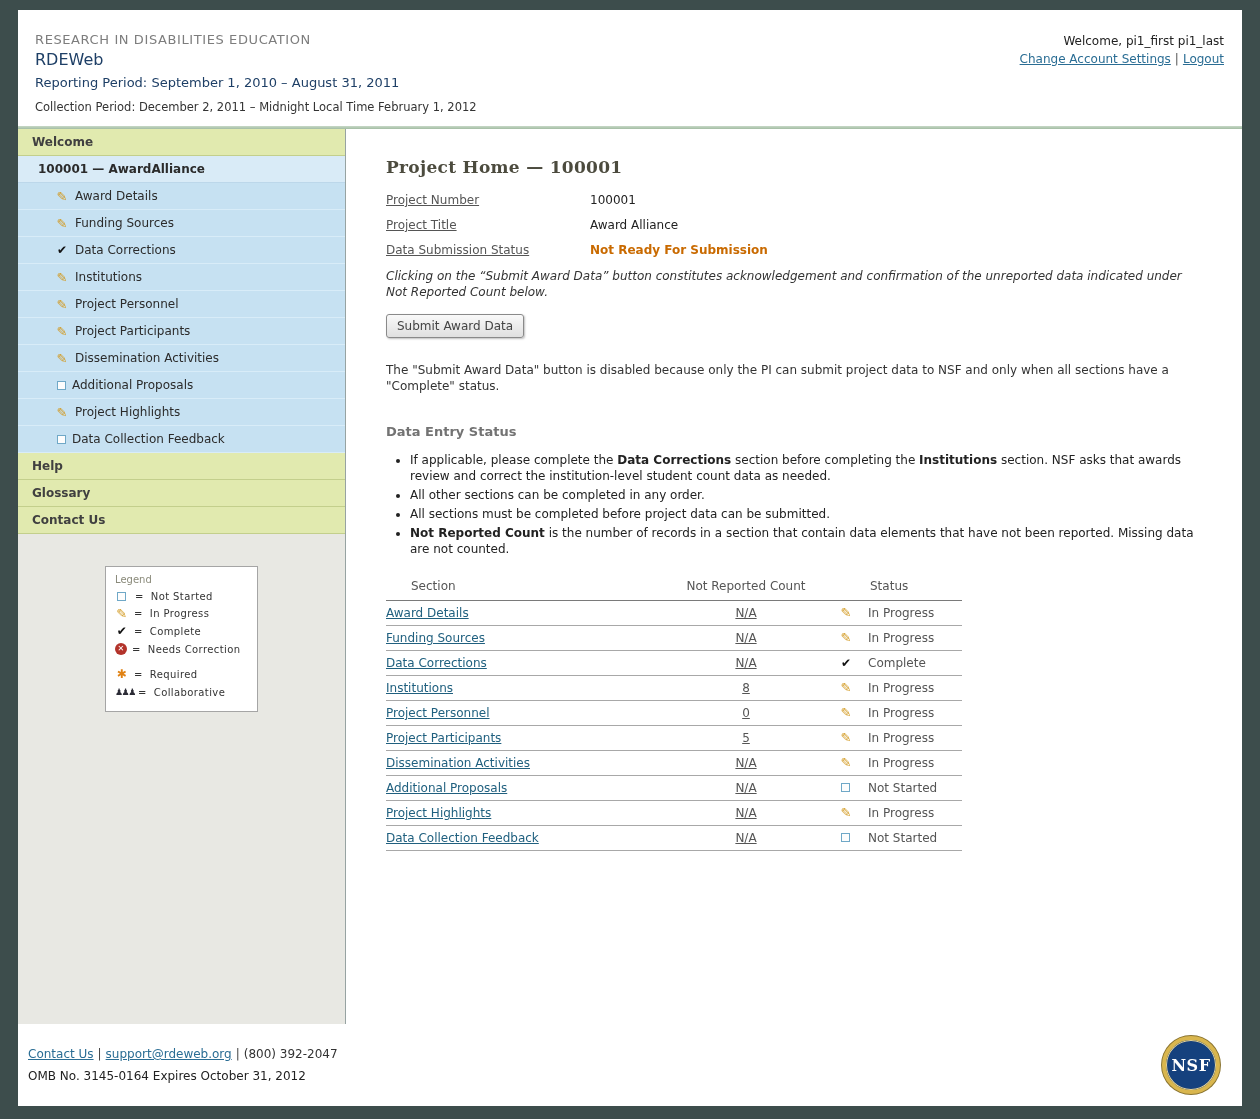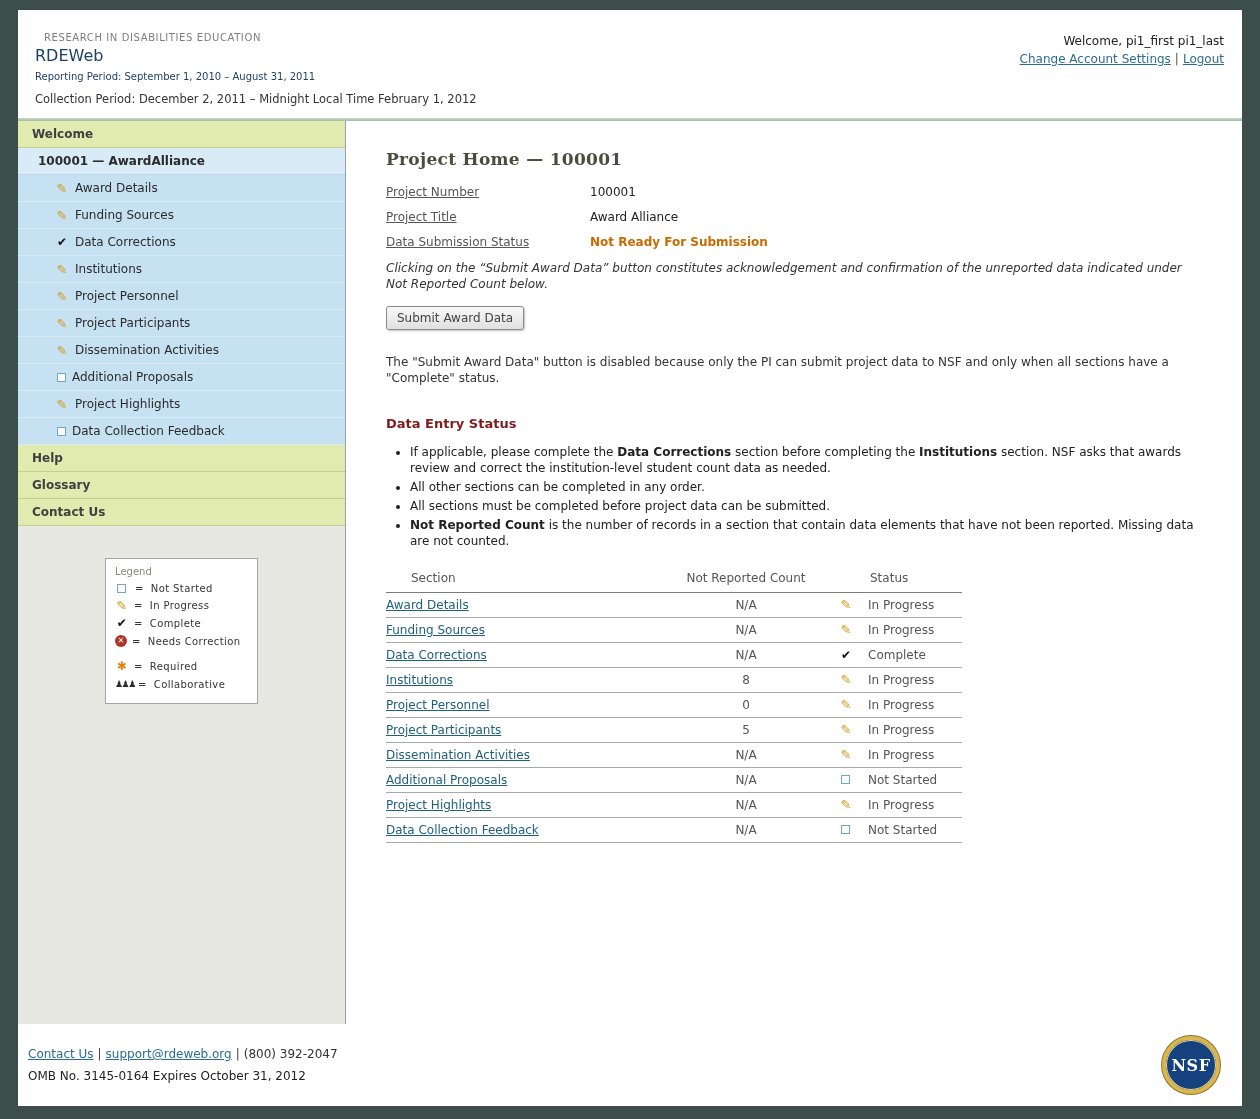--- a/index.html
+++ b/index.html
@@ -7,23 +7,23 @@
   body {
     background:#3d4d4c;
     padding:10px 18px 13px;
     font-family:"DejaVu Sans","Liberation Sans",sans-serif;
     font-size:12px; color:#333;
   }
   .page { width:100%; height:100%; background:#fff; display:flex; flex-direction:column; overflow:hidden; }
 
   
   .header { display:flex; justify-content:space-between; padding:22px 18px 12px 17px; }
-  .supertitle { font-size:10px; color:#7d7d7d; letter-spacing:.6px;margin-left:9px; }
+  .supertitle { font-size:13px; color:#7d7d7d; letter-spacing:.6px; }
   .apptitle { font-size:16px; font-weight:normal; color:#1e3f66; margin-top:3px; }
-  .reporting { font-size:10px; color:#1e3f66; margin-top:6px; }
+  .reporting { font-size:13px; color:#1e3f66; margin-top:6px; }
   .collection { font-size:11.5px; color:#333; margin-top:10px; }
   .header-right { text-align:right; padding-top:2px; }
   .welcome-user { font-size:12px; color:#222; }
   .account-links { margin-top:4px; font-size:12px; }
   .account-links a { color:#2a6d94; text-decoration:underline; }
   .account-links .sep { color:#555; margin:0 4px; }
   .header-sep { height:3px; background:linear-gradient(#c7d8c7,#a3bda3); }
 
   
   .bodywrap { flex:1; display:flex; min-height:0; }
@@ -57,34 +57,34 @@
   .fields { margin-top:16px; }
   .frow { display:flex; margin-bottom:11px; }
   .frow .flabel { width:204px; color:#555;text-decoration:underline; }
   .frow .fvalue { color:#222; }
   .fvalue.orange { color:#c96a00; font-weight:bold; }
   .submit-note { font-style:italic; color:#333; max-width:828px; line-height:16px; margin-top:4px; }
   .submit-btn { margin:14px 0 8px; padding:4px 10px; font-size:12px; color:#444;
     background:linear-gradient(#f9f9f9,#e0e0e0); border:1px solid #8a8a8a; border-radius:3px;
     font-family:"DejaVu Sans","Liberation Sans",sans-serif; box-shadow:1px 1px 2px rgba(0,0,0,.25); }
   .disabled-note { margin-top:16px; max-width:828px; line-height:16px; color:#333; }
-  .status-heading { margin-top:30px; font-size:13px; font-weight:bold; color:#7f1d1d; }
+  .status-heading { margin-top:30px; font-size:13px; font-weight:bold; color:#737373; }
   .bullets { margin-top:13px; padding-left:24px; max-width:830px; }
   .bullets li { margin-bottom:3px; line-height:16px; color:#222; }
   .bullets .b { font-weight:bold; }
 
   .status-table { margin-top:18px; border-collapse:collapse; width:576px; font-size:12px; }
   .status-table th { font-weight:normal; color:#555; text-align:left; padding:4px 0 7px; border-bottom:1px solid #7a7a7a; }
   th.c-section { padding-left:25px; width:280px; }
   th.c-count { width:160px; text-align:center; }
   th.c-icon { width:40px; }
   th.c-status { width:96px; padding-left:4px; }
   .status-table td { padding:5px 0; border-bottom:1px solid #a8a8a8; }
   td.c-section a { color:#20607f; text-decoration:underline; }
-  td.c-count { text-align:center; color:#555; }
+  td.c-count { text-align:center; color:#555;text-decoration:underline; }
   td.c-icon { text-align:center; }
   td.c-status { color:#555; padding-left:2px; }
 
   
   .footer { height:82px; padding:8px 22px 8px 10px; display:flex; justify-content:space-between; align-items:center; }
   .footer a { color:#2a6d94; text-decoration:underline; }
   .footer .sep { color:#444; margin:0 4px; }
   .footer-line2 { margin-top:8px; color:#222; }
   .nsf-logo { width:58px; height:58px; border-radius:50%; background:#15417e;
     border:4px solid #d9b64e; box-shadow:0 0 0 1px #8a7430, inset 0 0 0 1px #e9d59a;

